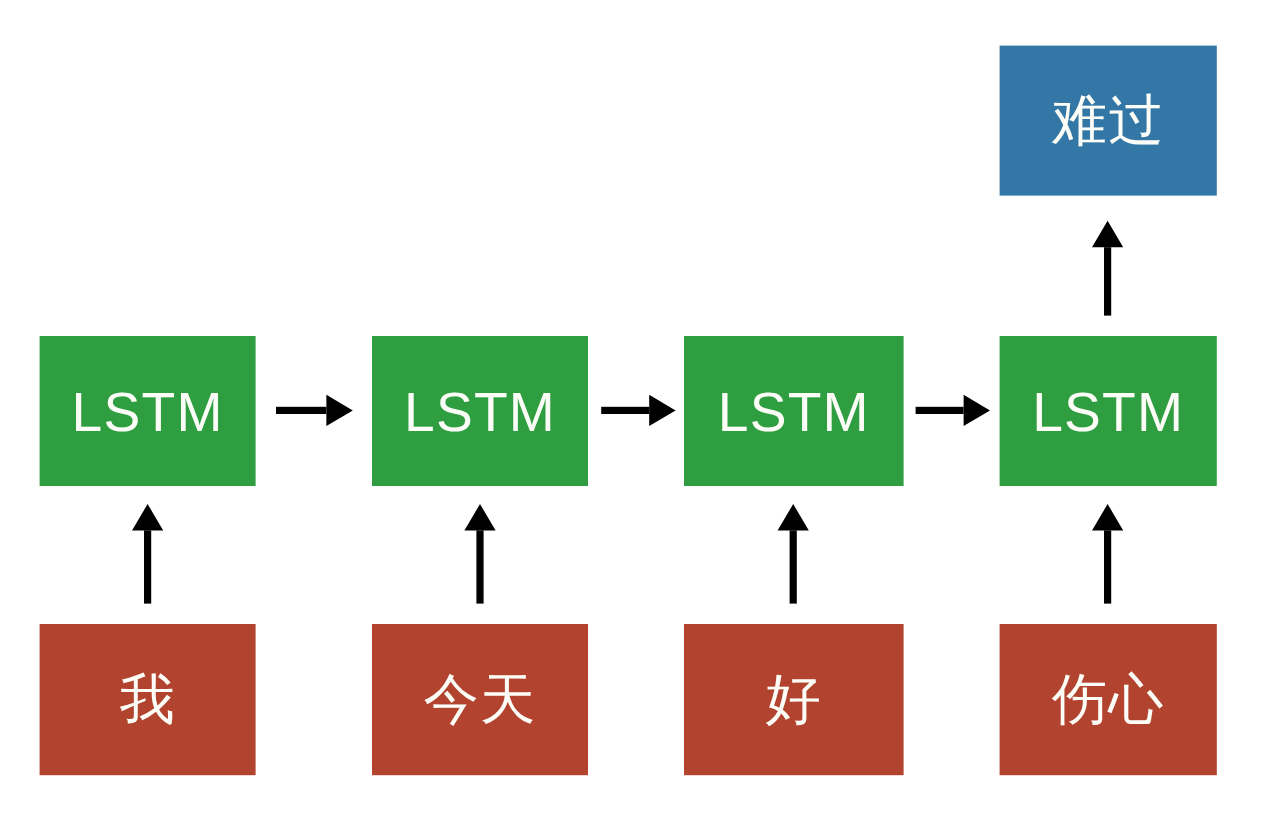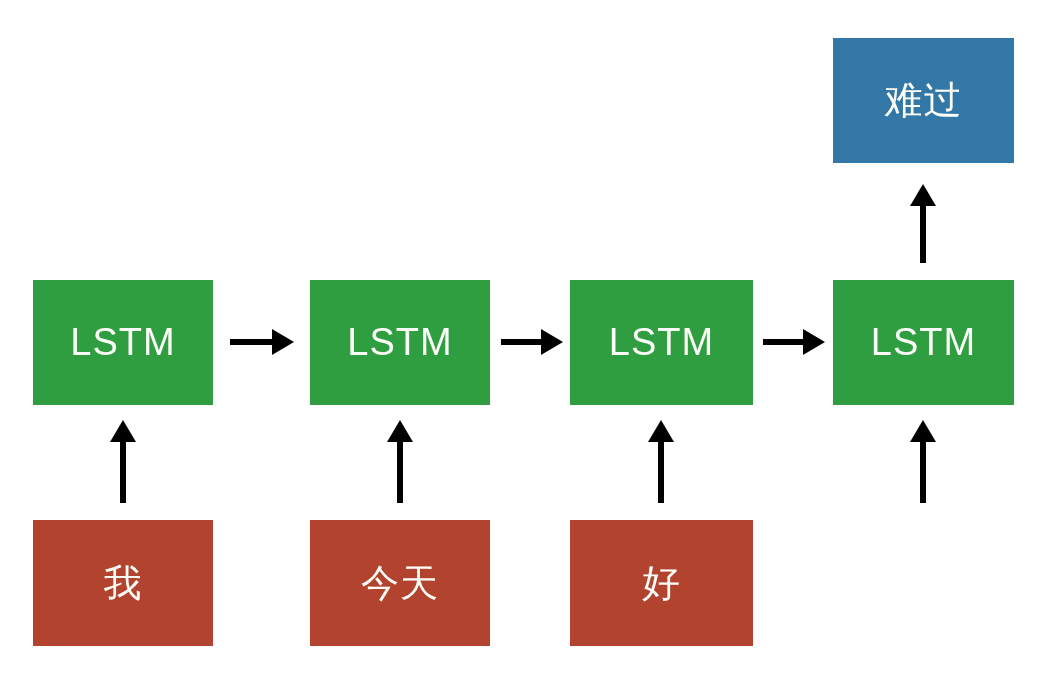--- a/index.html
+++ b/index.html
@@ -14,21 +14,21 @@
     height: 682px;
     background: #ffffff;
     overflow: hidden;
   }
   .box {
     position: absolute;
     display: flex;
     align-items: center;
     justify-content: center;
     color: #fdfdf8;
-    font-size: 38px;
+    font-size: 46px;
     font-weight: 300;
     letter-spacing: 1px;
     user-select: none;
   }
   .box.green { background: #2f9e41; text-align: center; }
   .box.red   { background: #b2432e; }
   .box.blue  { background: #3377a6; }
 
   
   .varrow {
@@ -151,14 +151,17 @@
 
   <div class="box red" id="input-0">
     <span>我</span>
   </div>
   <div class="box red" id="input-1">
     <span>今天</span>
   </div>
   <div class="box red" id="input-2">
     <span>好</span>
   </div>
+  <div class="box red" id="input-3">
+    <span>伤心</span>
+  </div>
 
 </div>
 
 </body></html>

